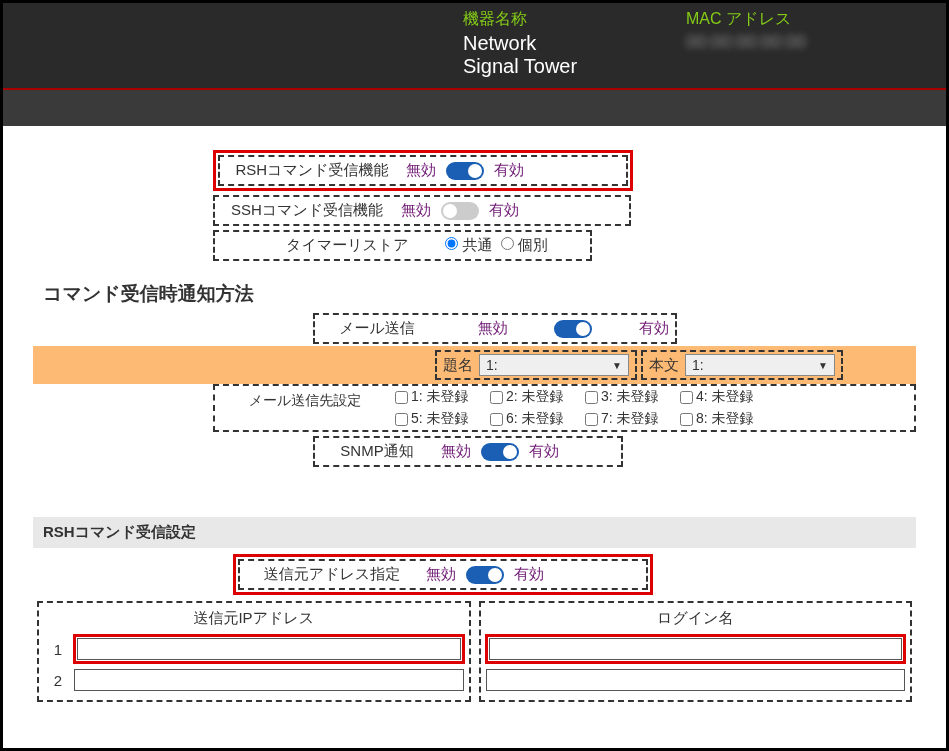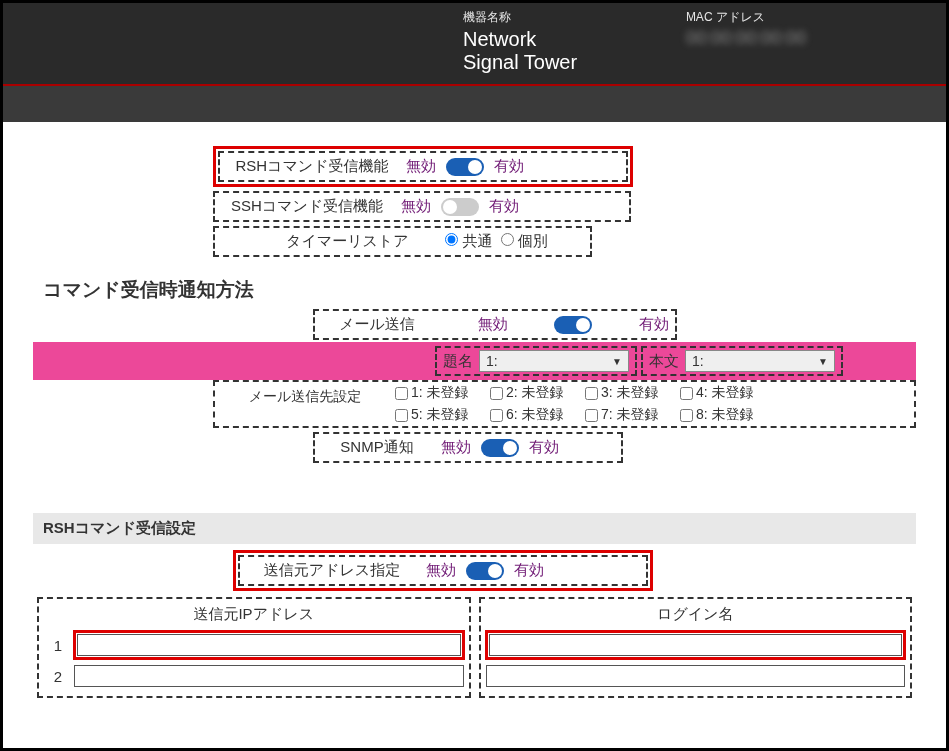--- a/index.html
+++ b/index.html
@@ -1,39 +1,39 @@
 <!DOCTYPE html>
 <html><head>
 <meta charset="utf-8">
 <style>
 * { box-sizing: border-box; margin: 0; padding: 0; }
 body { font-family: "Meiryo", "Hiragino Sans", sans-serif; font-size: 14px; color: #333; background: #fff; }
 .frame { border: 3px solid #000; width: 949px; height: 751px; overflow: hidden; position: relative; }
 .header-top { background: #2a2a2a; color: #fff; display: flex; padding: 6px 40px 10px 460px; border-bottom: 2px solid #a00; }
 .header-col { margin-right: 100px; }
-.header-label { font-size: 12px; color: #e5e5e5; margin-bottom: 2px; }
+.header-label { font-size: 16px; color: #84cc16; margin-bottom: 2px; }
 .header-val { font-size: 20px; }
 .header-mac { font-size: 18px; color: #888; filter: blur(3px); }
 .header-sub { background: #3a3a3a; height: 36px; }
 .content { padding: 20px 30px 0 30px; }
 .section-title { background: #e8e8e8; padding: 6px 10px; font-weight: bold; font-size: 15px; margin-top: 30px; }
 .row-wrap { display: flex; align-items: center; margin: 4px 0 4px 180px; }
 .dashed-box { border: 2px dashed #333; padding: 4px 2px; display: flex; align-items: center; }
 .solid-red-box { border: 3px solid #d00; padding: 2px; display: inline-block; }
 .field-label { width: 180px; text-align: center; font-size: 15px; }
 .radio-opt { margin-left: 8px; font-size: 15px; }
 .toggle { width: 38px; height: 18px; border-radius: 10px; display: inline-block; position: relative; vertical-align: middle; margin: 0 6px; }
 .toggle.on { background: #1a5fb4; }
 .toggle.off { background: #ccc; }
 .toggle .knob { width: 14px; height: 14px; background: #fff; border-radius: 50%; position: absolute; top: 2px; }
 .toggle.on .knob { right: 2px; }
 .toggle.off .knob { left: 2px; }
 .inactive-label { color: #701a75; margin: 0 4px; font-size: 15px; }
 .sub-title { font-weight: bold; font-size: 19px; padding: 6px 0 6px 10px; margin-top: 14px; }
-.gray-band { background: #ec4899; padding: 4px 8px; }
+.gray-band { background: #fdba74; padding: 4px 8px; }
 .flex-row { display: flex; align-items: center; }
 .select-like { border: 1px solid #888; background: #efefef; padding: 2px 6px; font-size: 14px; min-width: 150px; display: inline-flex; justify-content: space-between; align-items: center; }
 .chev { font-size: 10px; margin-left: 6px; }
 .chk-row { display: flex; flex-wrap: wrap; padding: 2px 0; }
 .chk-item { width: 95px; font-size: 14px; display: flex; align-items: center; }
 .chk-item input { margin-right: 3px; }
 .twocol { display: flex; margin-top: 6px; }
 .col { flex: 1; border: 2px dashed #333; margin: 0 4px; padding: 4px; }
 .col-title { text-align: center; font-size: 15px; padding: 2px; }
 .ip-row { display: flex; align-items: center; margin: 4px 0; }

